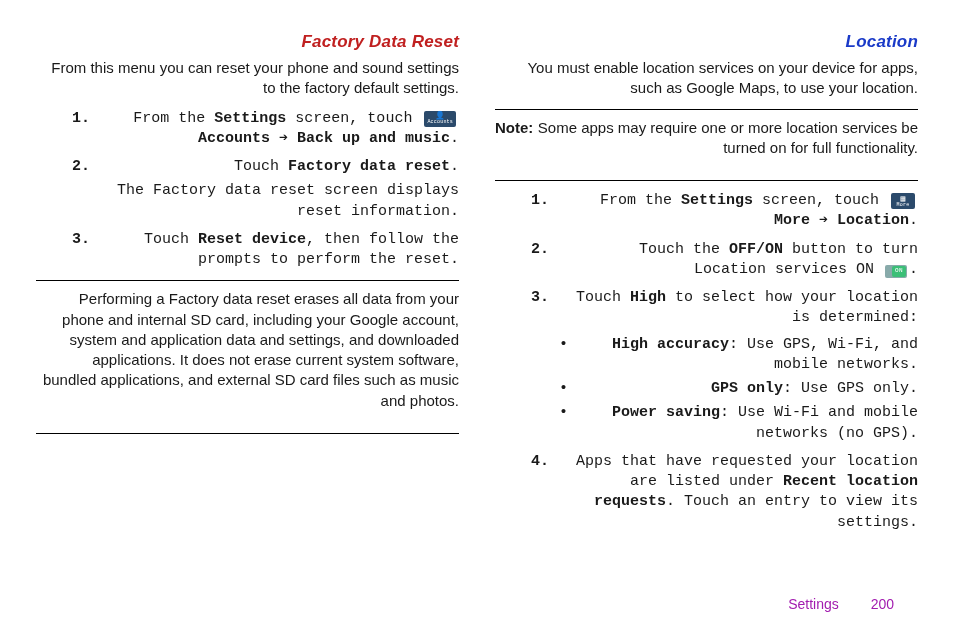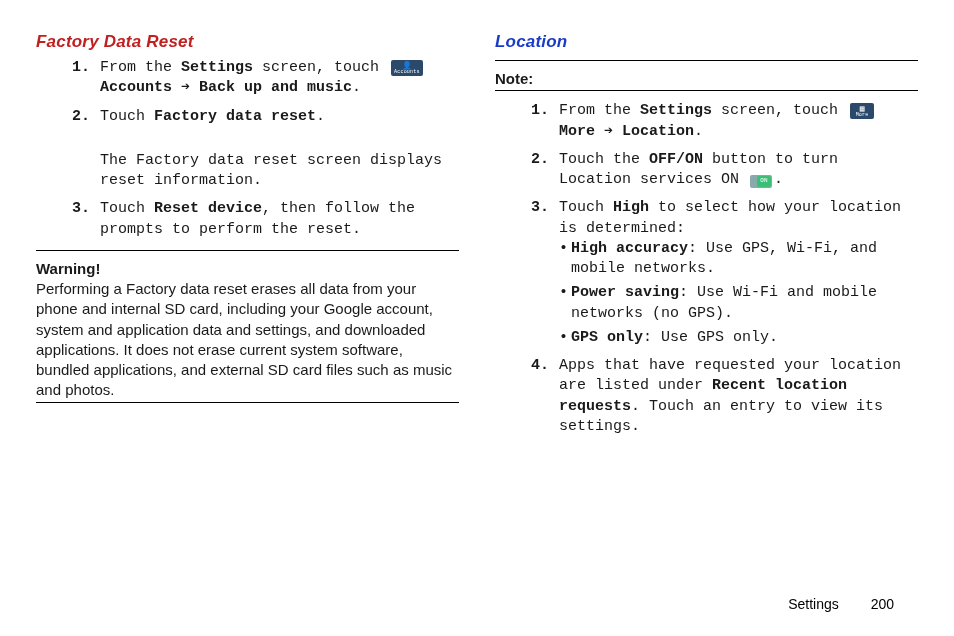--- a/index.html
+++ b/index.html
@@ -13,20 +13,21 @@
     padding: 32px 36px 20px 36px;
     position: relative;
   }
   .columns {
     display: flex;
     gap: 36px;
   }
   .col {
     flex: 1;
     min-width: 0;
+    text-align: right;
   }
   .heading-red {
     font-weight: 800;
     font-style: italic;
     color: #2d2f8a;
     font-size: 17px;
     margin-bottom: 6px;
     font-family: Arial, Helvetica, sans-serif;
     letter-spacing: 0.2px;
     
@@ -51,32 +52,31 @@
     font-family: Liberation Mono, monospace;
   }
   ol.steps > li::before {
     content: counter(step) ".";
     position: absolute;
     left: 0;
     top: 0;
     font-weight: 700;
   }
   .sub {
-    margin-top: 24px;
+    margin-top: 4px;
     line-height: 1.35;
   }
   b { font-weight: 700; }
   .callout {
     border-top: 1px solid #000;
     border-bottom: 1px solid #000;
-    padding: 8px 0 1px 0;
+    padding: 8px 0 22px 0;
     margin: 8px 0 10px 0;
     display: flex;
     line-height: 1.35;
-    flex-direction: column;
   }
   .callout .label {
     font-weight: 700;
     flex: 0 0 auto;
     padding-right: 4px;
     white-space: nowrap;
   }
   .callout .body {
     flex: 1;
   }
@@ -119,78 +119,81 @@
     color: #fff;
     font-size: 6px;
     display: flex;
     align-items: center;
     justify-content: center;
     letter-spacing: 0.3px;
   }
   .arrow { font-weight: 700; }
   .bullets {
     list-style: none;
+    margin-top: 6px;
   }
   .bullets li {
     position: relative;
     padding-left: 12px;
     margin-bottom: 4px;
     line-height: 1.35;
   }
   .bullets li::before {
     content: "•";
     position: absolute;
     left: 0;
     top: 0;
   }
   .footer {
     position: absolute;
     bottom: 24px;
     right: 60px;
     font-size: 14px;
-    color: #000000;
+    color: #a21caf;
   }
   .footer .pg { margin-left: 28px; }
 </style>
 </head>
 <body>
 
 <div class="columns">
 
   <div class="col">
     <div class="heading-red red">Factory Data Reset</div>
+    <div class="intro">From this menu you can reset your phone and sound settings to the factory default settings.</div>
 
     <ol class="steps">
       <li>
         <span>From the </span><b>Settings</b><span> screen, touch </span><span class="icon-box">
             <span class="sym">👤</span>
             <span class="lbl">Accounts</span>
           </span><b> Accounts </b><span class="arrow">➔</span>
         <b>Back up and music</b><span>.</span>
       </li>
       <li>
         <span>Touch </span><b>Factory data reset</b><span>.</span>
         <div class="sub">The Factory data reset screen displays reset information.</div>
       </li>
       <li>
         <span>Touch </span><b>Reset device</b><span>, then follow the prompts to perform the reset.</span>
       </li>
     </ol>
 
     <div class="callout">
-      <div class="label">Warning!</div>
       <div class="body">Performing a Factory data reset erases all data from your phone and internal SD card, including your Google account, system and application data and settings, and downloaded applications. It does not erase current system software, bundled applications, and external SD card files such as music and photos.</div>
     </div>
   </div>
 
   <div class="col">
     <div class="heading-red blue">Location</div>
+    <div class="intro">You must enable location services on your device for apps, such as Google Maps, to use your location.</div>
 
     <div class="callout">
       <div class="label">Note:</div>
+      <div class="body">Some apps may require one or more location services be turned on for full functionality.</div>
     </div>
 
     <ol class="steps">
       <li>
         <span>From the </span><b>Settings</b><span> screen, touch </span><span class="icon-box">
             <span class="sym">▦</span>
             <span class="lbl">More</span>
           </span><b> More </b><span class="arrow">➔</span>
         <b>Location</b><span>.</span>
       </li>
@@ -198,22 +201,22 @@
         <span>Touch the </span><b>OFF/ON</b><span> button to turn Location services ON </span><span class="toggle">
             <span class="track">
               <span class="knob">ON</span>
             </span>
           </span><span>.</span>
       </li>
       <li>
         <span>Touch </span><b>High</b><span> to select how your location is determined:</span>
         <ul class="bullets">
           <li><b>High accuracy</b><span>: Use GPS, Wi-Fi, and mobile networks.</span></li>
+          <li><b>GPS only</b><span>: Use GPS only.</span></li>
           <li><b>Power saving</b><span>: Use Wi-Fi and mobile networks (no GPS).</span></li>
-          <li><b>GPS only</b><span>: Use GPS only.</span></li>
         </ul>
       </li>
       <li>
         <span>Apps that have requested your location are listed under </span><b>Recent location requests</b><span>. Touch an entry to view its settings.</span>
       </li>
     </ol>
   </div>
 
 </div>
 

